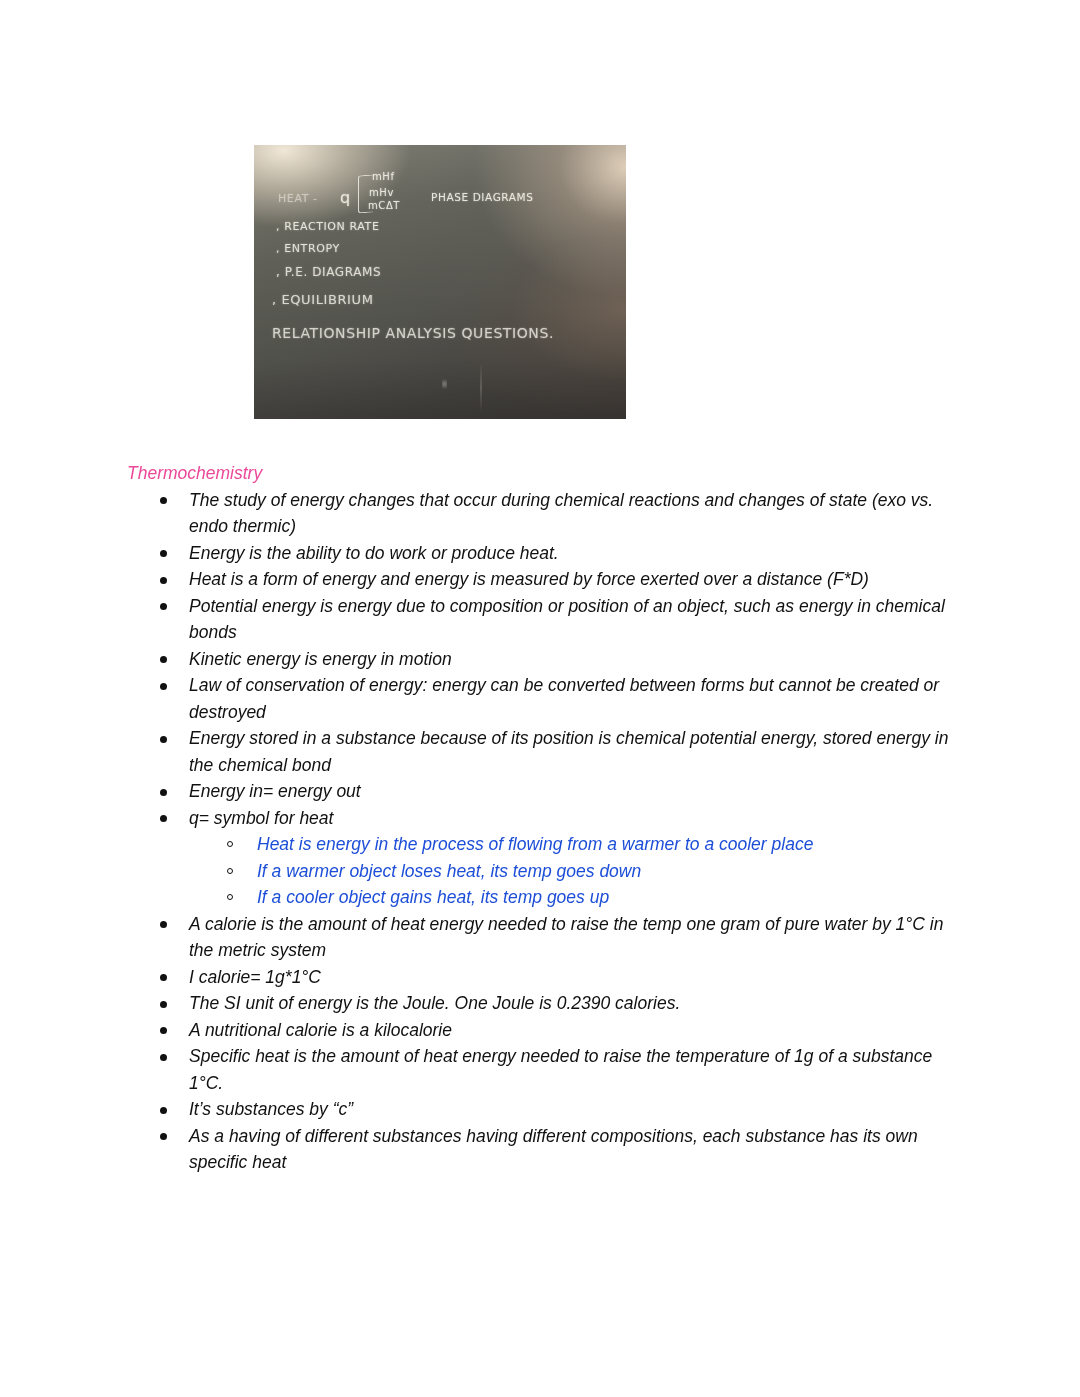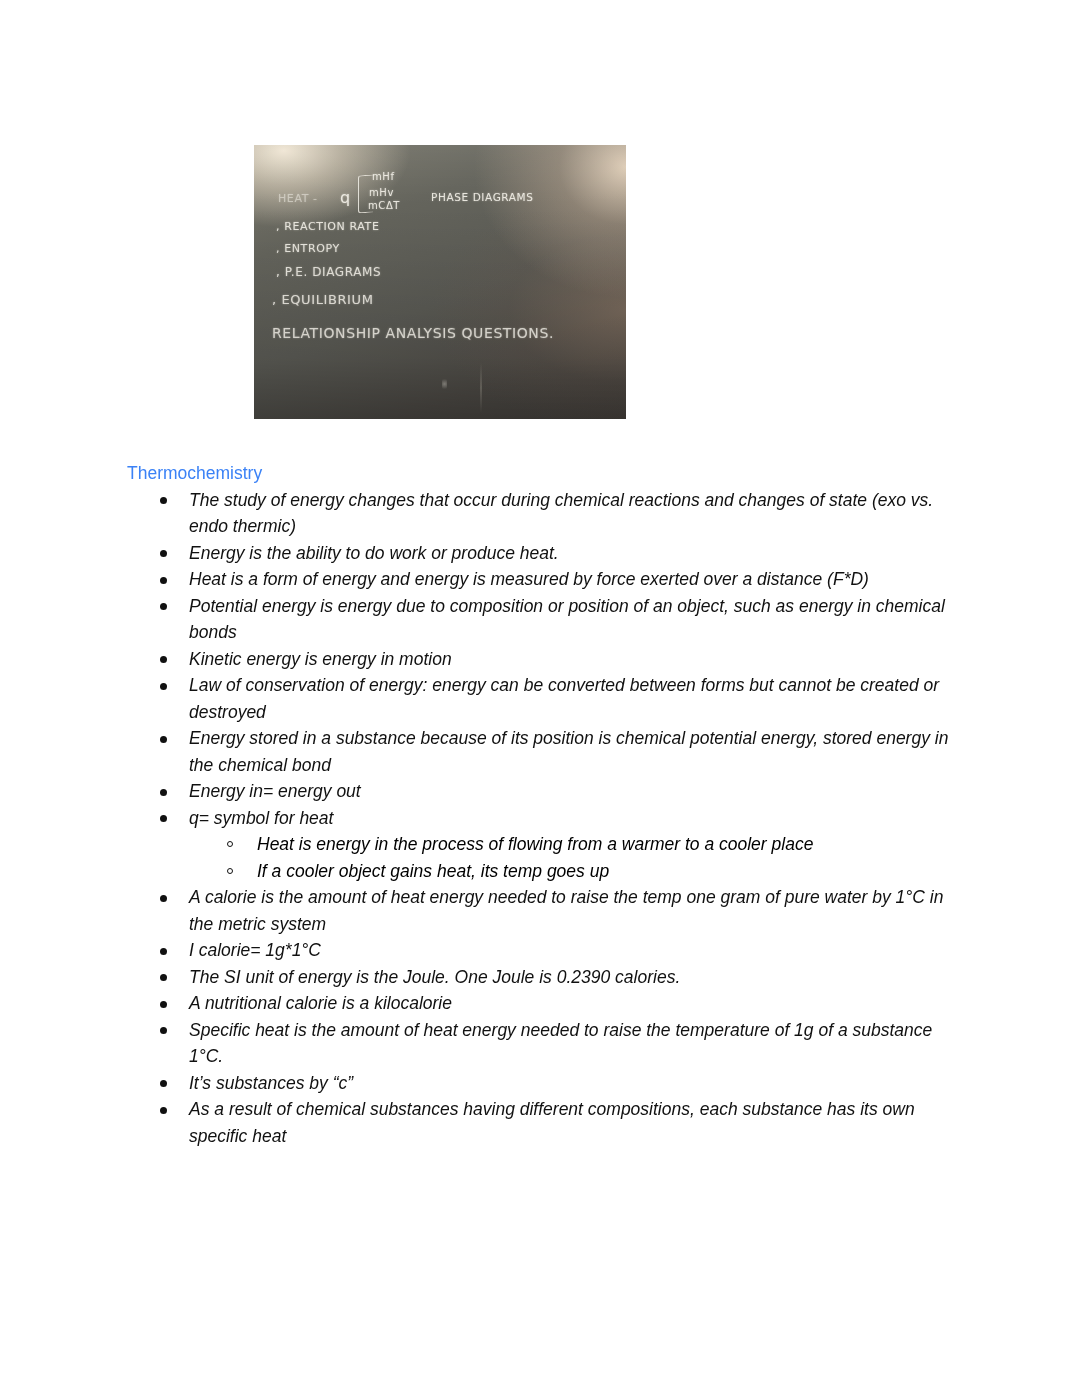--- a/index.html
+++ b/index.html
@@ -94,21 +94,22 @@
   
   .notes {
     position: absolute;
     left: 127px;
     top: 460px;
     width: 830px;
   }
   .note-heading {
     font-size: 17.5px;
     line-height: 26.5px;
-    color: #3b82f6;
+    color: #ec4899;
+    font-style: italic;
   }
   ul.lvl1 {
     list-style: none;
     margin: 0;
     padding: 0;
   }
   ul.lvl1 > li.b1 {
     position: relative;
     padding-left: 62px;
     font-size: 17.5px;
@@ -131,21 +132,21 @@
   ul.lvl2 {
     list-style: none;
     margin: 0;
     padding: 0;
   }
   ul.lvl2 > li.b2 {
     position: relative;
     padding-left: 68px;
     font-size: 17.5px;
     line-height: 26.5px;
-    color: #000000;
+    color: #1d4ed8;
   }
   ul.lvl2 > li.b2::before {
     content: "";
     position: absolute;
     left: 38px;
     top: 10px;
     width: 6px;
     height: 6px;
     border-radius: 50%;
     border: 1.4px solid #111111;
@@ -200,20 +201,21 @@
       <li class="b1">
         <span class="txt">Energy stored in a substance because of its position is chemical potential energy, stored energy in the chemical bond</span>
       </li>
       <li class="b1">
         <span class="txt">Energy in= energy out</span>
       </li>
       <li class="b1">
         <span class="txt">q= symbol for heat</span>
         <ul class="lvl2">
           <li class="b2">Heat is energy in the process of flowing from a warmer to a cooler place</li>
+          <li class="b2">If a warmer object loses heat, its temp goes down</li>
           <li class="b2">If a cooler object gains heat, its temp goes up</li>
         </ul>
       </li>
       <li class="b1">
         <span class="txt">A calorie is the amount of heat energy needed to raise the temp one gram of pure water by 1°C in the metric system</span>
       </li>
       <li class="b1">
         <span class="txt">I calorie= 1g*1°C</span>
       </li>
       <li class="b1">
@@ -222,16 +224,16 @@
       <li class="b1">
         <span class="txt">A nutritional calorie is a kilocalorie</span>
       </li>
       <li class="b1">
         <span class="txt">Specific heat is the amount of heat energy needed to raise the temperature of 1g of a substance 1°C.</span>
       </li>
       <li class="b1">
         <span class="txt">It’s substances by “c”</span>
       </li>
       <li class="b1">
-        <span class="txt">As a result of chemical substances having different compositions, each substance has its own specific heat</span>
+        <span class="txt">As a having of different substances having different compositions, each substance has its own specific heat</span>
       </li>
     </ul>
 </div>
 
 </body></html>

